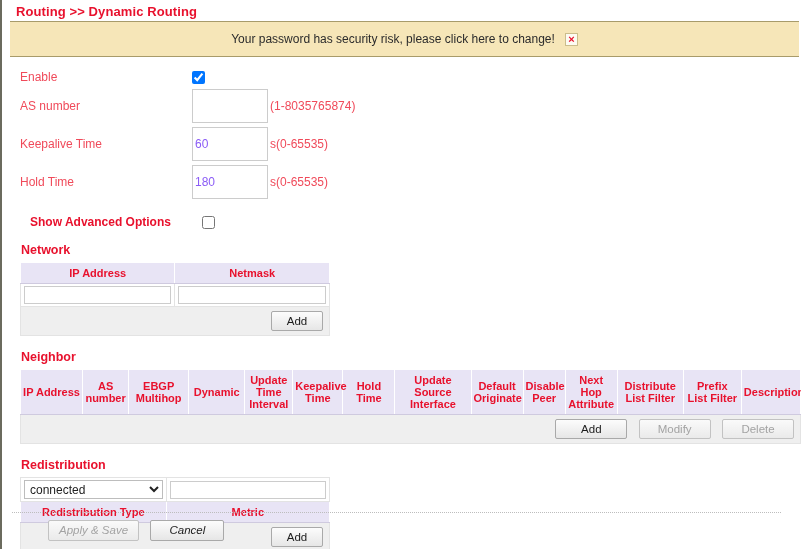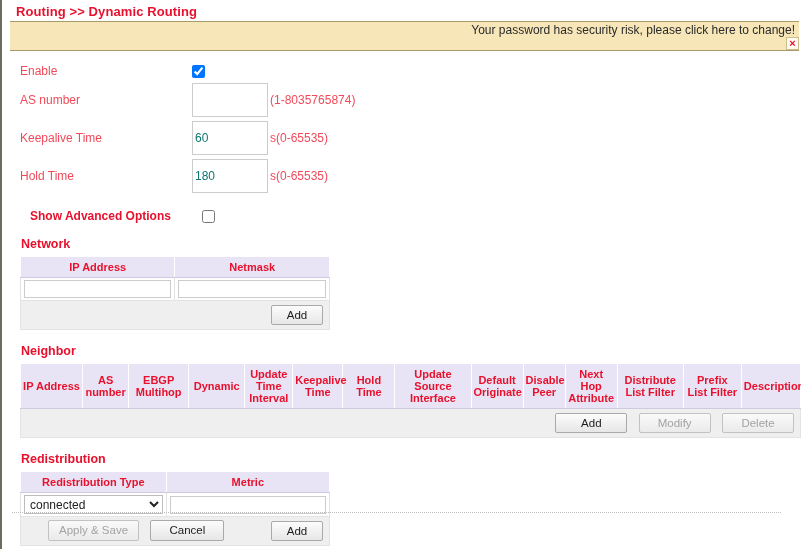--- a/index.html
+++ b/index.html
@@ -39,31 +39,30 @@
     color: #4a4a4a;
     padding: 0 10px;
     cursor: pointer;
   }
   .tab.active { color: #e8112d; }
 
   
   .banner {
     position: relative;
     margin: 0 2px 0 0;
-    height: 30px;
+    height: 36px;
     background: #f6e6b8;
     border-top: 1px solid #a89b6a;
     border-bottom: 1px solid #a89b6a;
     display: flex;
-    align-items: flex-end;
+    align-items: center;
     justify-content: center;
     font-size: 12px;
     color: #2b2b2b;
     font-weight: normal;
-    flex-direction: column;
   }
   .banner-text { padding-right: 4px; }
   .banner-close {
     display: inline-block;
     width: 13px; height: 13px;
     line-height: 11px;
     text-align: center;
     background: #fdfbf2;
     border: 1px solid #cbbd8c;
     color: #e8112d;
@@ -94,21 +93,21 @@
     padding-left: 3px;
     white-space: nowrap;
   }
   input.txt {
     width: 76px;
     height: 17px;
     border: 1px solid #cccccc;
     background: #ffffff;
     font-family: "Liberation Sans", sans-serif;
     font-size: 12px;
-    color: #0f766e;
+    color: #8b5cf6;
     padding: 16px 2px;
     outline: none;
   }
   input.cb {
     width: 13px; height: 13px;
     margin: 0;
     vertical-align: middle;
   }
 
   .adv-row {
@@ -205,20 +204,21 @@
     border-color: #c2c2c2;
     cursor: default;
   }
   .btn-sm { min-width: 52px; }
 
   
   .footer {
     position: absolute;
     left: 10px; right: 20px;
     bottom: 8px;
+    font-style: italic;
   }
   .footer-sep {
     border-top: 1px dotted #bdbdbd;
     margin: 0 0 7px 0;
   }
   .footer-btns { padding-left: 36px; }
   .btn-wide {
     min-width: 74px;
     height: 21px;
     line-height: 19px;
@@ -332,30 +332,30 @@
       </tr>
     </tbody>
       </table>
   </div>
 
   <div class="sec-wrap">
     <div class="section-title">Redistribution</div>
     <table class="grid" style="width:310px">
       <tbody>
           <tr>
+        <td>
+          <select class="cell"><option value="connected">connected</option><option value="static">static</option><option value="rip">rip</option><option value="ospf">ospf</option><option value="kernel">kernel</option></select>
+        </td>
+        <td>
+          <input class="cell" type="text" value="" style="">
+        </td>
+      </tr>
+      <tr>
         <th style="width:146px">Redistribution Type</th>
         <th style="width:164px">Metric</th>
-      </tr>
-      <tr>
-        <td>
-          <select class="cell"><option value="connected">connected</option><option value="static">static</option><option value="rip">rip</option><option value="ospf">ospf</option><option value="kernel">kernel</option></select>
-        </td>
-        <td>
-          <input class="cell" type="text" value="" style="">
-        </td>
       </tr>
       <tr class="btnrow">
         <td colspan="2">
           <span class="btn btn-sm">Add</span>
         </td>
       </tr>
     </tbody>
       </table>
   </div>
 

